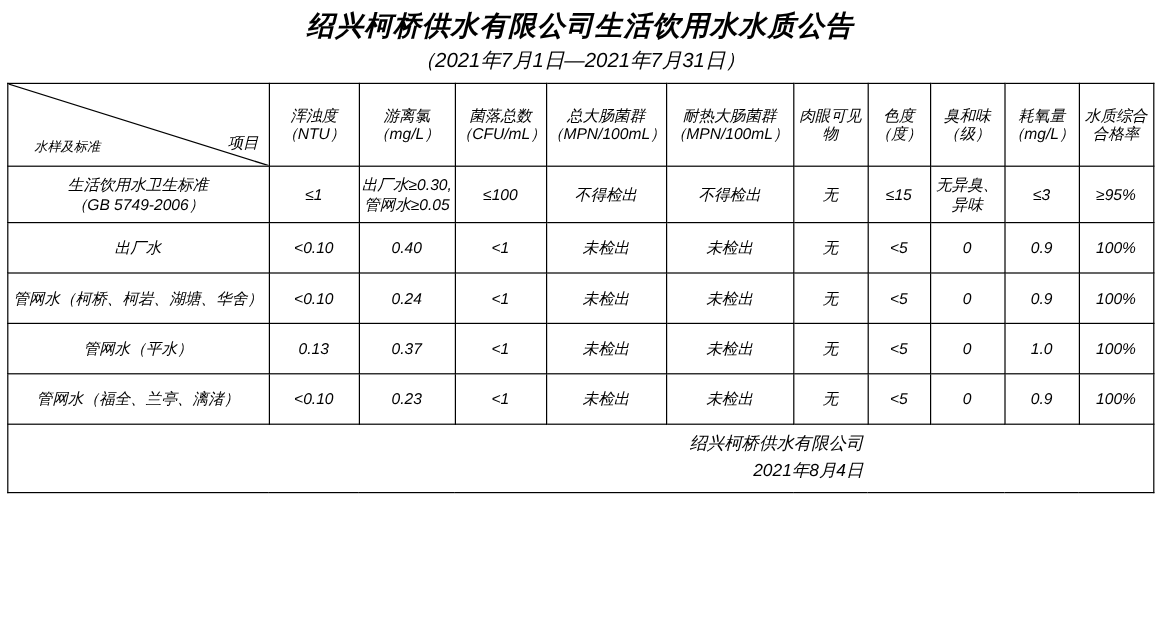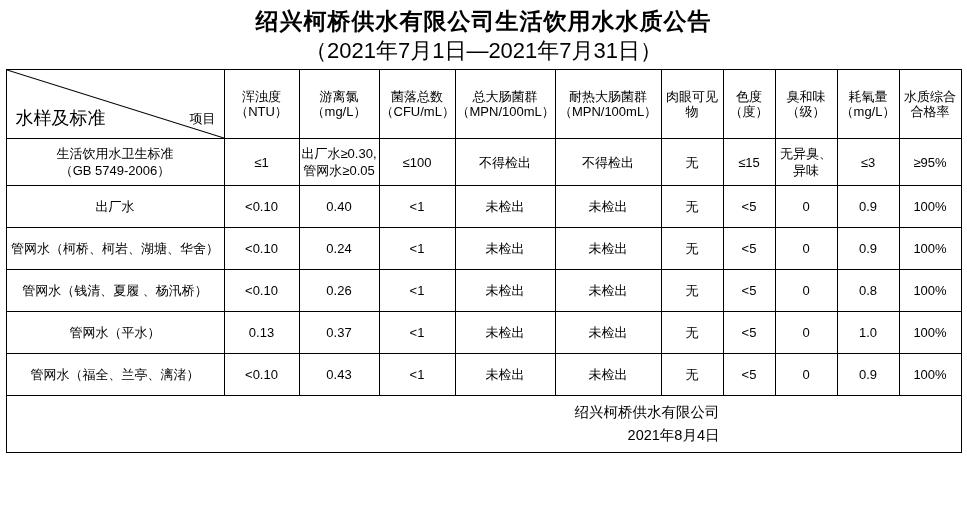--- a/index.html
+++ b/index.html
@@ -12,32 +12,33 @@
     height: 518px;
     font-family: "Liberation Sans", sans-serif;
     color: #000000;
     overflow: hidden;
   }
   .page {
     width: 967px;
     height: 518px;
     position: relative;
     box-sizing: border-box;
+    font-style: italic;
   }
   .title {
     text-align: center;
     font-size: 23px;
     font-weight: bold;
     letter-spacing: 1px;
     padding-top: 6px;
     line-height: 30px;
   }
   .subtitle {
     text-align: center;
-    font-size: 22px;
+    font-size: 17px;
     padding-top: 3px;
     padding-bottom: 6px;
     line-height: 24px;
   }
   table.main {
     border-collapse: collapse;
     width: 955px;
     margin: 0 auto;
     table-layout: fixed;
   }
@@ -67,23 +68,23 @@
     height: 100%;
   }
   .corner .lbl-item {
     position: absolute;
     right: 8px;
     top: 40px;
     font-size: 13px;
   }
   .corner .lbl-sample {
     position: absolute;
-    left: 9px;
+    left: 22px;
     bottom: 8px;
-    font-size: 18px;
+    font-size: 11px;
   }
   .std-row td {
     height: 42px;
     font-size: 13px;
     line-height: 17px;
   }
   .std-name {
     font-size: 13px;
     line-height: 18px;
   }
@@ -238,52 +239,39 @@
       <td>&lt;1</td>
       <td>未检出</td>
       <td>未检出</td>
       <td>无</td>
       <td>&lt;5</td>
       <td>0</td>
       <td>0.9</td>
       <td>100%</td>
     </tr>
 
-    <tr class="data-row">
-      <td class="rowname">管网水（钱清、夏履 、杨汛桥）</td>
-      <td>&lt;0.10</td>
-      <td>0.26</td>
-      <td>&lt;1</td>
-      <td>未检出</td>
-      <td>未检出</td>
-      <td>无</td>
-      <td>&lt;5</td>
-      <td>0</td>
-      <td>0.8</td>
-      <td>100%</td>
-    </tr>
 
     <tr class="data-row">
       <td class="rowname">管网水（平水）</td>
       <td>0.13</td>
       <td>0.37</td>
       <td>&lt;1</td>
       <td>未检出</td>
       <td>未检出</td>
       <td>无</td>
       <td>&lt;5</td>
       <td>0</td>
       <td>1.0</td>
       <td>100%</td>
     </tr>
 
     <tr class="data-row">
       <td class="rowname">管网水（福全、兰亭、漓渚）</td>
       <td>&lt;0.10</td>
-      <td>0.43</td>
+      <td>0.23</td>
       <td>&lt;1</td>
       <td>未检出</td>
       <td>未检出</td>
       <td>无</td>
       <td>&lt;5</td>
       <td>0</td>
       <td>0.9</td>
       <td>100%</td>
     </tr>
 

